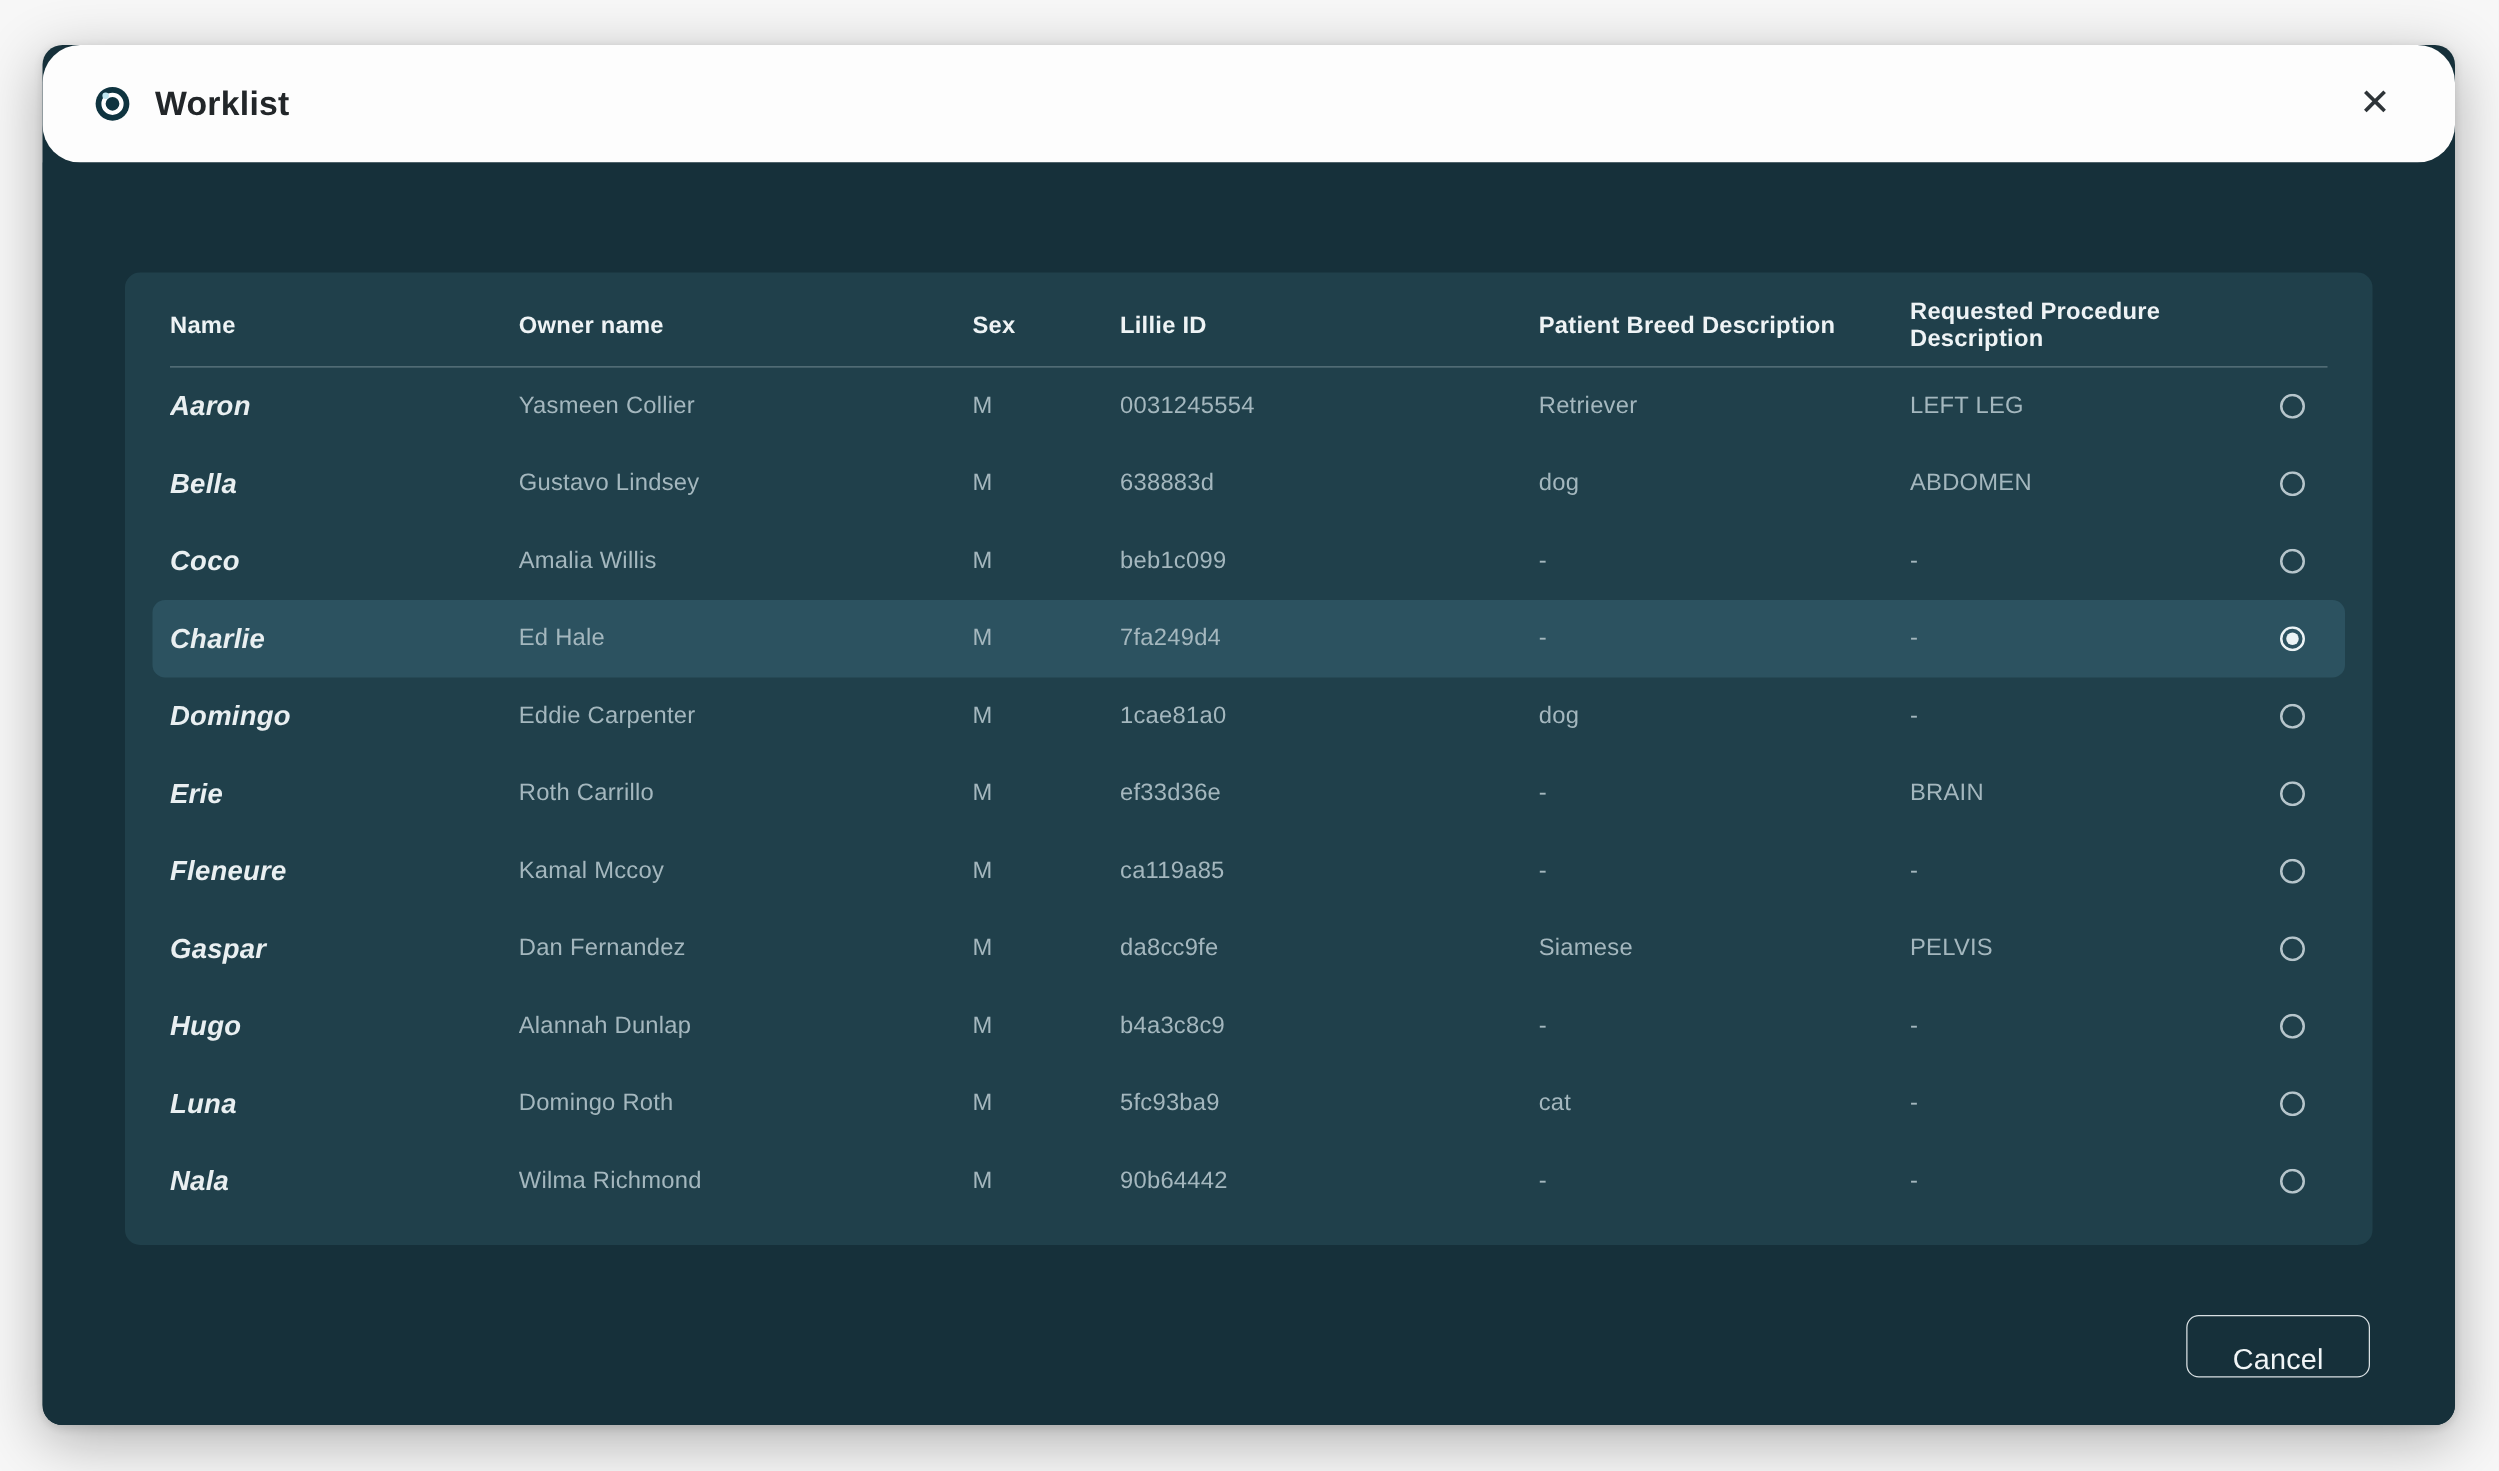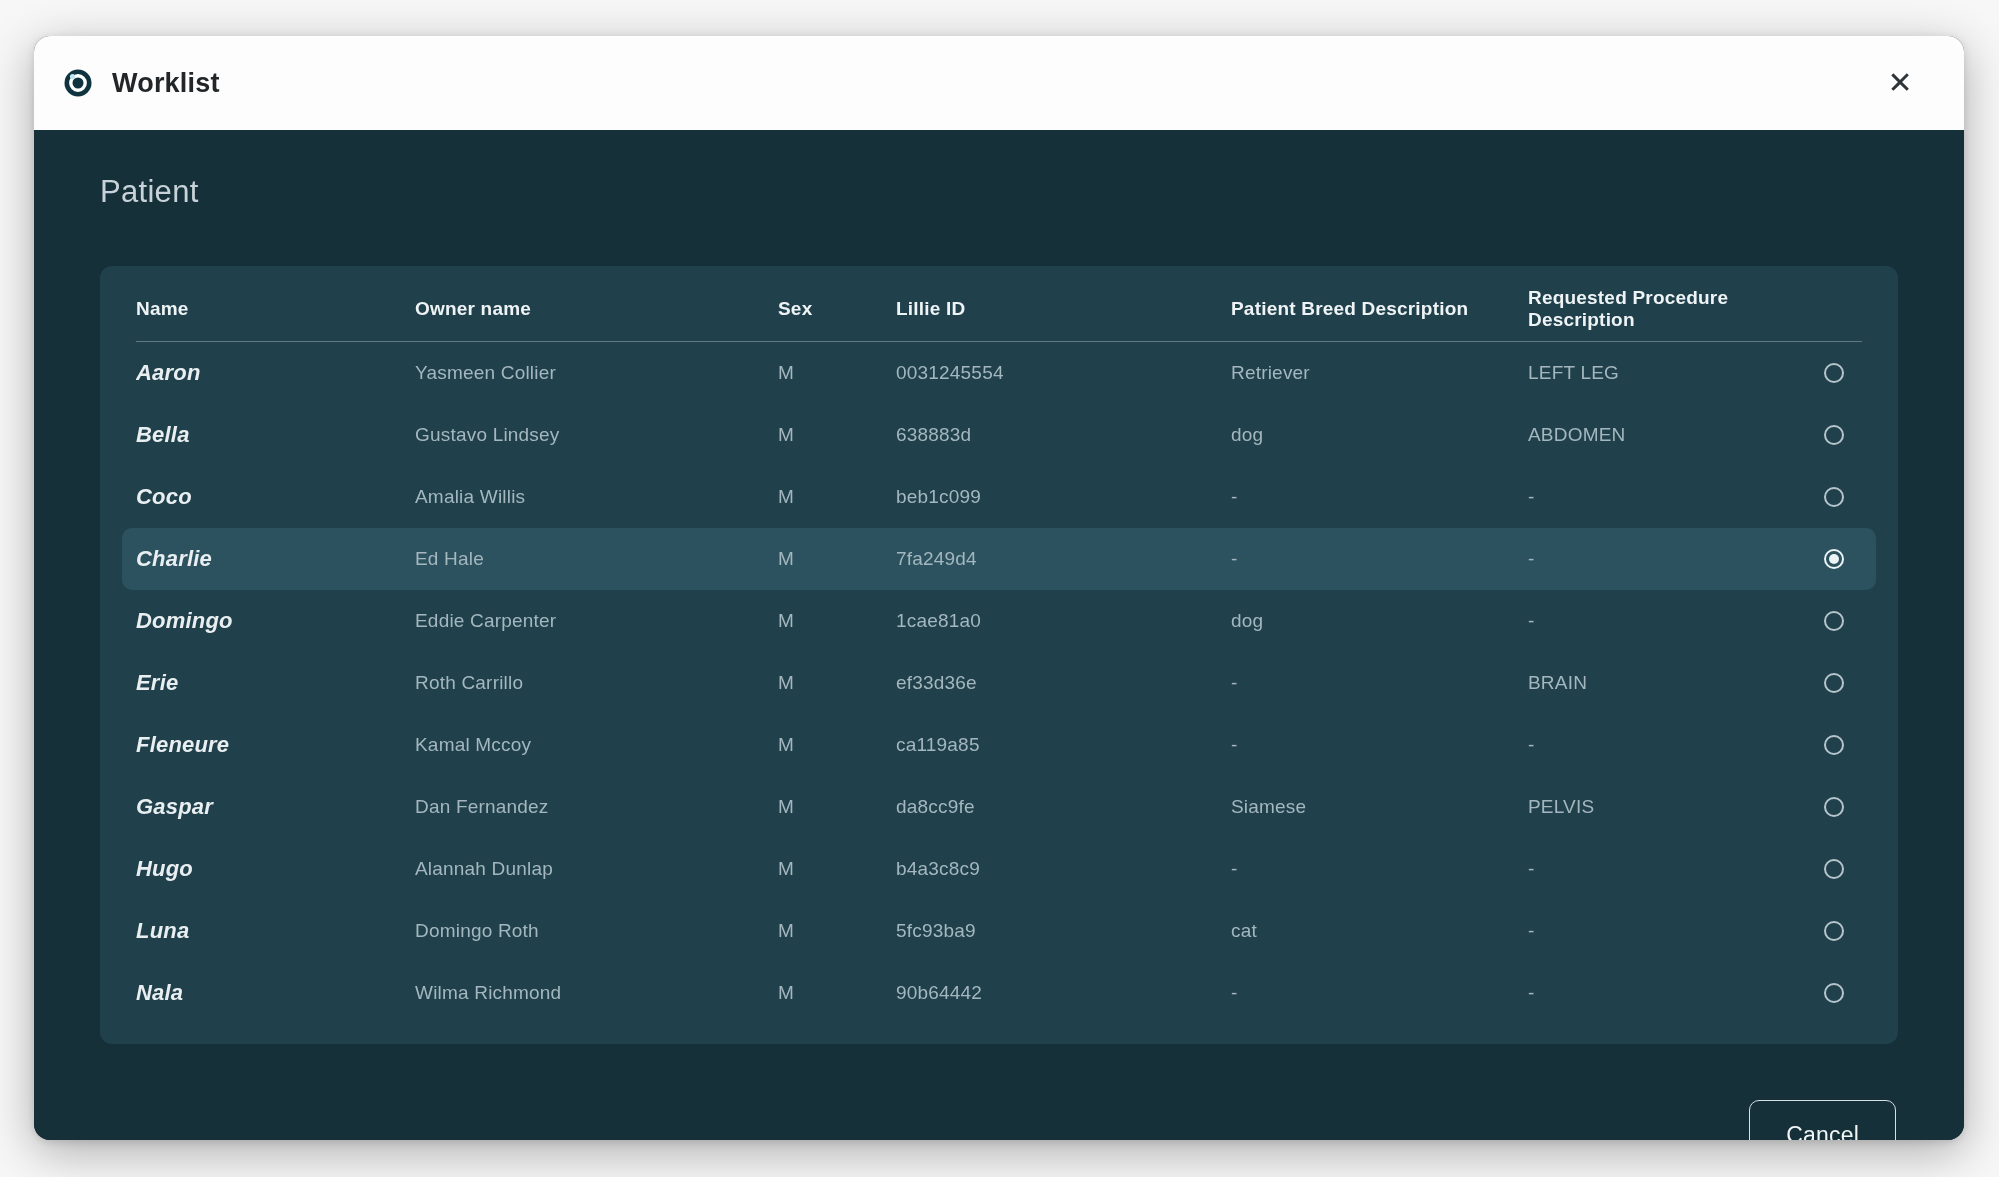--- a/index.html
+++ b/index.html
@@ -16,21 +16,22 @@
     background: #16303a;
     box-shadow: 0 12px 48px rgba(0,0,0,0.30), 0 2px 8px rgba(0,0,0,0.12);
   }
 
   
   .titlebar {
     height: 94px;
     background: #fdfdfd;
     display: flex;
     align-items: center;
-    padding: 0 42px 0 28px;
+    padding: 0 42px 0 40px;
+    border-radius: 30px;
   }
   .logo { width: 32px; height: 32px; display: flex; align-items: center; justify-content: center; }
   .title {
     margin-left: 18px;
     font-size: 27px;
     font-weight: 600;
     color: #222629;
     letter-spacing: 0.2px;
   }
   .spacer { flex: 1; }
@@ -54,21 +55,21 @@
   }
   .section-heading {
     font-size: 31px;
     font-weight: 400;
     color: #c7d3d8;
     letter-spacing: 0.3px;
   }
 
   
   .panel {
-    margin-top: 56px;
+    margin-top: 44px;
     background: #20404b;
     border-radius: 12px;
     padding: 10px 36px 20px 36px;
   }
   .grid-row {
     display: grid;
     grid-template-columns: 279px 363px 118px 335px 297px 1fr 56px;
     align-items: center;
   }
   .thead {
@@ -155,21 +156,20 @@
           <circle cx="16" cy="16" r="3" fill="#0f3440"></circle>
           <circle cx="10.5" cy="9.5" r="2.6" fill="#bfe6f0"></circle>
         </svg>
       </span>
       <span class="title">Worklist</span>
       <span class="spacer"></span>
       <button class="close-btn">✕</button>
     </div>
 
     <div class="body">
-      <div class="section-heading">Patient</div>
 
       <div class="panel">
 
         <div class="grid-row thead">
           <div class="th">Name</div>
           <div class="th">Owner name</div>
           <div class="th">Sex</div>
           <div class="th">Lillie ID</div>
           <div class="th">Patient Breed Description</div>
           <div class="th">Requested Procedure Description</div>

